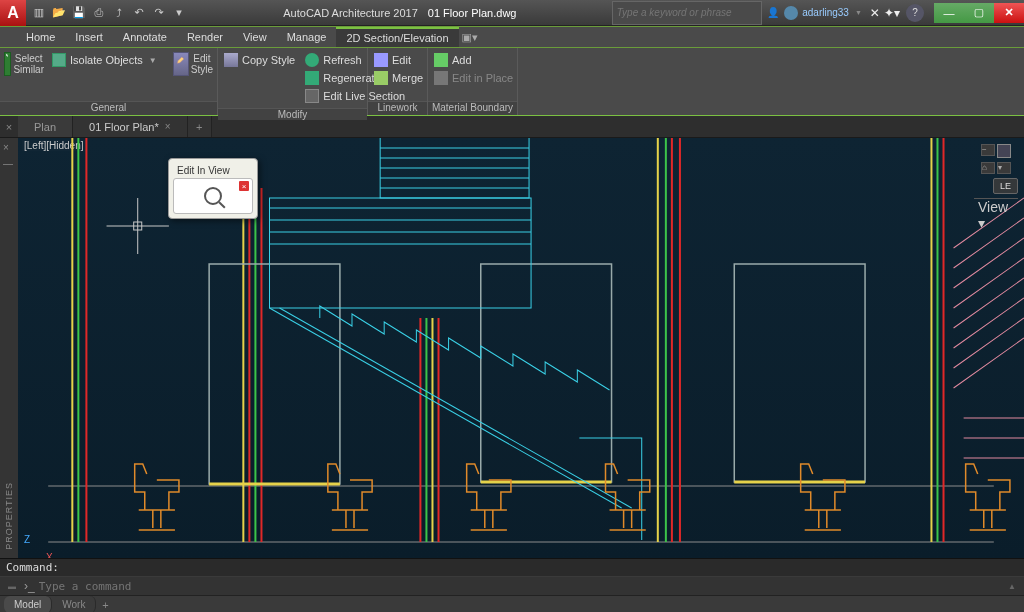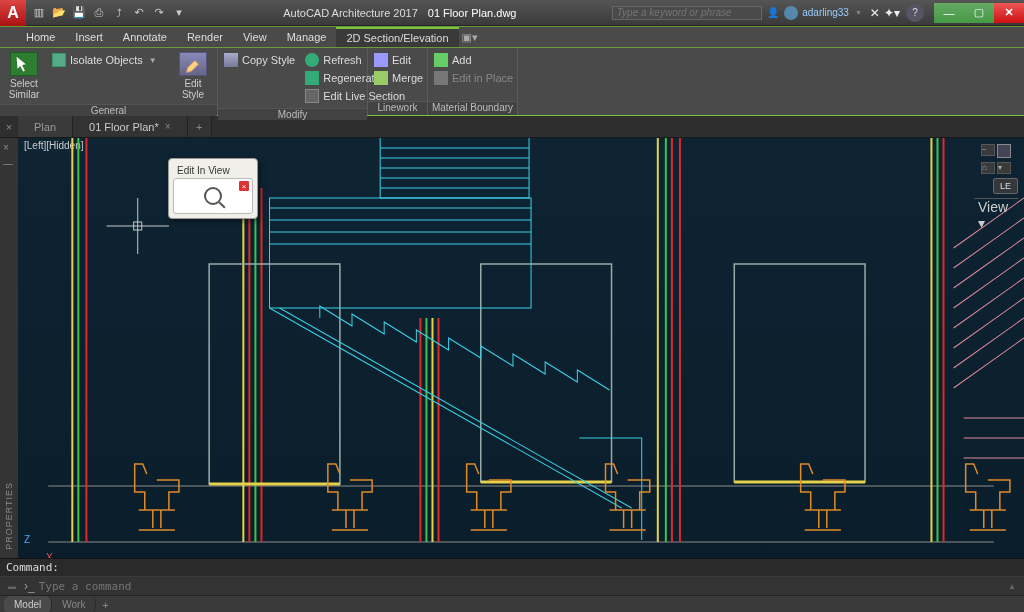--- a/index.html
+++ b/index.html
@@ -4,39 +4,39 @@
 <style>
   * { margin:0; padding:0; box-sizing:border-box; font-family:"Segoe UI",Tahoma,sans-serif; }
   body { width:1024px; height:612px; background:#333; overflow:hidden; font-size:11px; color:#ccc; }
   .titlebar { height:26px; background:linear-gradient(#555,#3a3a3a); display:flex; align-items:center; border-bottom:1px solid #222;}
   .app-icon { width:26px; height:26px; background:linear-gradient(#d44,#a11); color:#fff; display:flex; align-items:center; justify-content:center; font-weight:bold; font-size:16px; margin-right:4px;}
   .qat { display:flex; gap:2px; align-items:center; }
   .qat-btn { width:18px; height:18px; display:flex; align-items:center; justify-content:center; color:#ccc; font-size:11px; cursor:default;}
   .title-center { flex:1; display:flex; align-items:center; justify-content:center; gap:10px; }
   .app-title { color:#ddd; font-size:11px; }
   .doc-title { color:#fff; font-size:11px;}
-  .search-box { width:150px; height:14px; background:#4a4a4a; border:1px solid #666; color:#999; font-style:italic; padding:0 4px; font-size:10px;}
+  .search-box { width:150px; height:24px; background:#4a4a4a; border:1px solid #666; color:#999; font-style:italic; padding:0 4px; font-size:10px;}
   .user-box { display:flex; align-items:center; gap:4px; color:#9cf; font-size:10px; margin:0 6px;}
   .user-icon { width:14px; height:14px; border-radius:50%; background:#58a; }
   .win-controls { display:flex; gap:0; margin-left:6px;}
   .win-btn { width:30px; height:20px; display:flex; align-items:center; justify-content:center; font-size:11px; color:#fff;}
   .win-btn.min { background:linear-gradient(#6a6,#494);}
   .win-btn.max { background:linear-gradient(#6a6,#494);}
   .win-btn.close { background:linear-gradient(#e55,#c11); font-weight:bold;}
   .help-btn { width:18px; height:18px; border-radius:50%; background:#556; color:#ddd; display:flex; align-items:center; justify-content:center; font-size:10px; margin:0 4px;}
   .star-btn { color:#eee; font-size:12px; margin:0 2px;}
   .menubar { height:22px; background:#4a4a4a; display:flex; align-items:stretch; padding-left:16px; border-top:1px solid #6a9c3a; border-bottom:1px solid #6a9c3a;}
   .menu-item { padding:0 10px; display:flex; align-items:center; color:#ddd; font-size:11px; cursor:default;}
   .menu-item.active { background:#3a3a3a; border-top:2px solid #7bc142;}
   .menu-arrow { width:22px; display:flex; align-items:center; justify-content:center; color:#aaa;}
   .ribbon { height:68px; background:#4a4a4a; display:flex; border-bottom:1px solid #7bc142;}
   .rpanel { border-right:1px solid #5a5a5a; display:flex; flex-direction:column; }
   .rpanel-body { flex:1; display:flex; align-items:flex-start; padding:4px; gap:6px;}
   .rpanel-label { height:14px; text-align:center; font-size:10px; color:#bbb; background:#424242; border-top:1px solid #555;}
-  .big-btn { display:flex; flex-direction:column; align-items:center; width:40px; gap:2px; }
+  .big-btn { display:flex; align-items:center; width:40px; gap:2px; }
   .big-icon { width:28px; height:24px; background:#2e7d32; border:1px solid #1b5e20; position:relative;}
   .big-icon.edit { background:linear-gradient(#88b,#668); border:1px solid #557;}
   .small-row { display:flex; align-items:center; gap:4px; padding:1px 2px; font-size:11px; color:#ddd; white-space:nowrap;}
   .small-icon { width:14px; height:14px; display:inline-block;}
   .si-iso { background:#5a8; border:1px solid #396;}
   .si-copy { background:linear-gradient(#aac,#779); }
   .si-refresh { background:#3a7; border-radius:50%;}
   .si-regen { background:#3a7;}
   .si-live { background:#666; border:1px solid #888;}
   .si-edit { background:#99f;}

